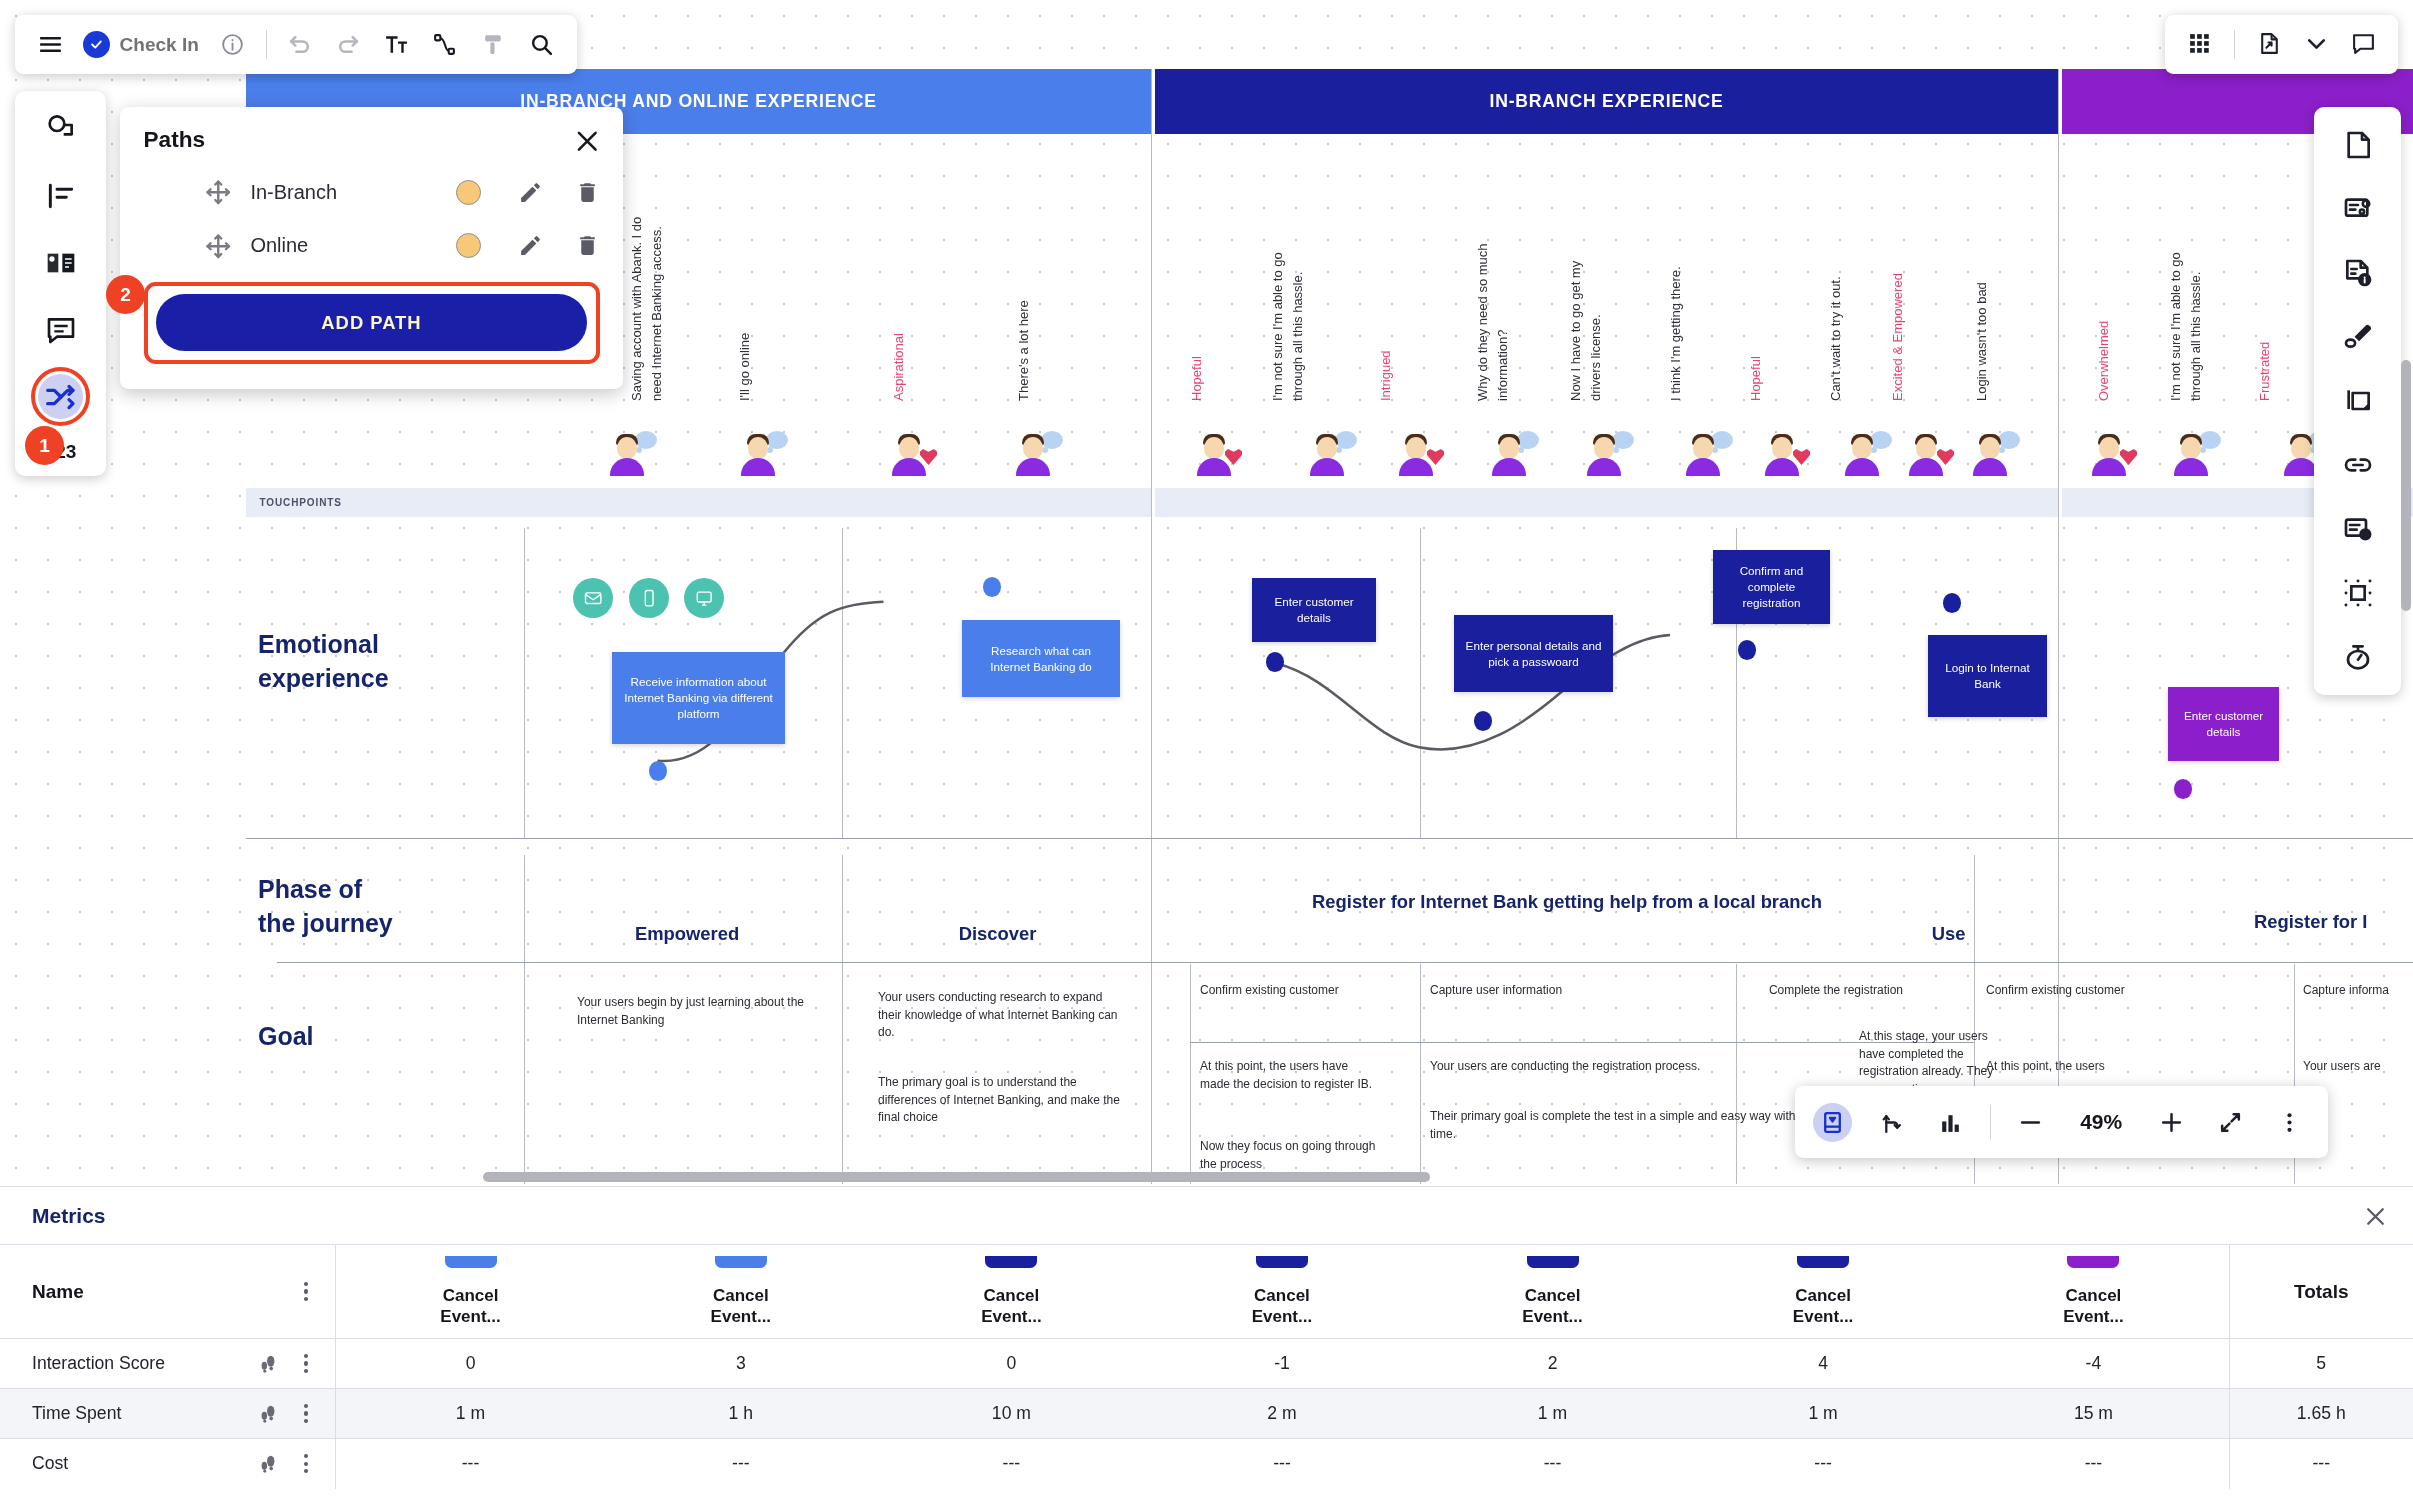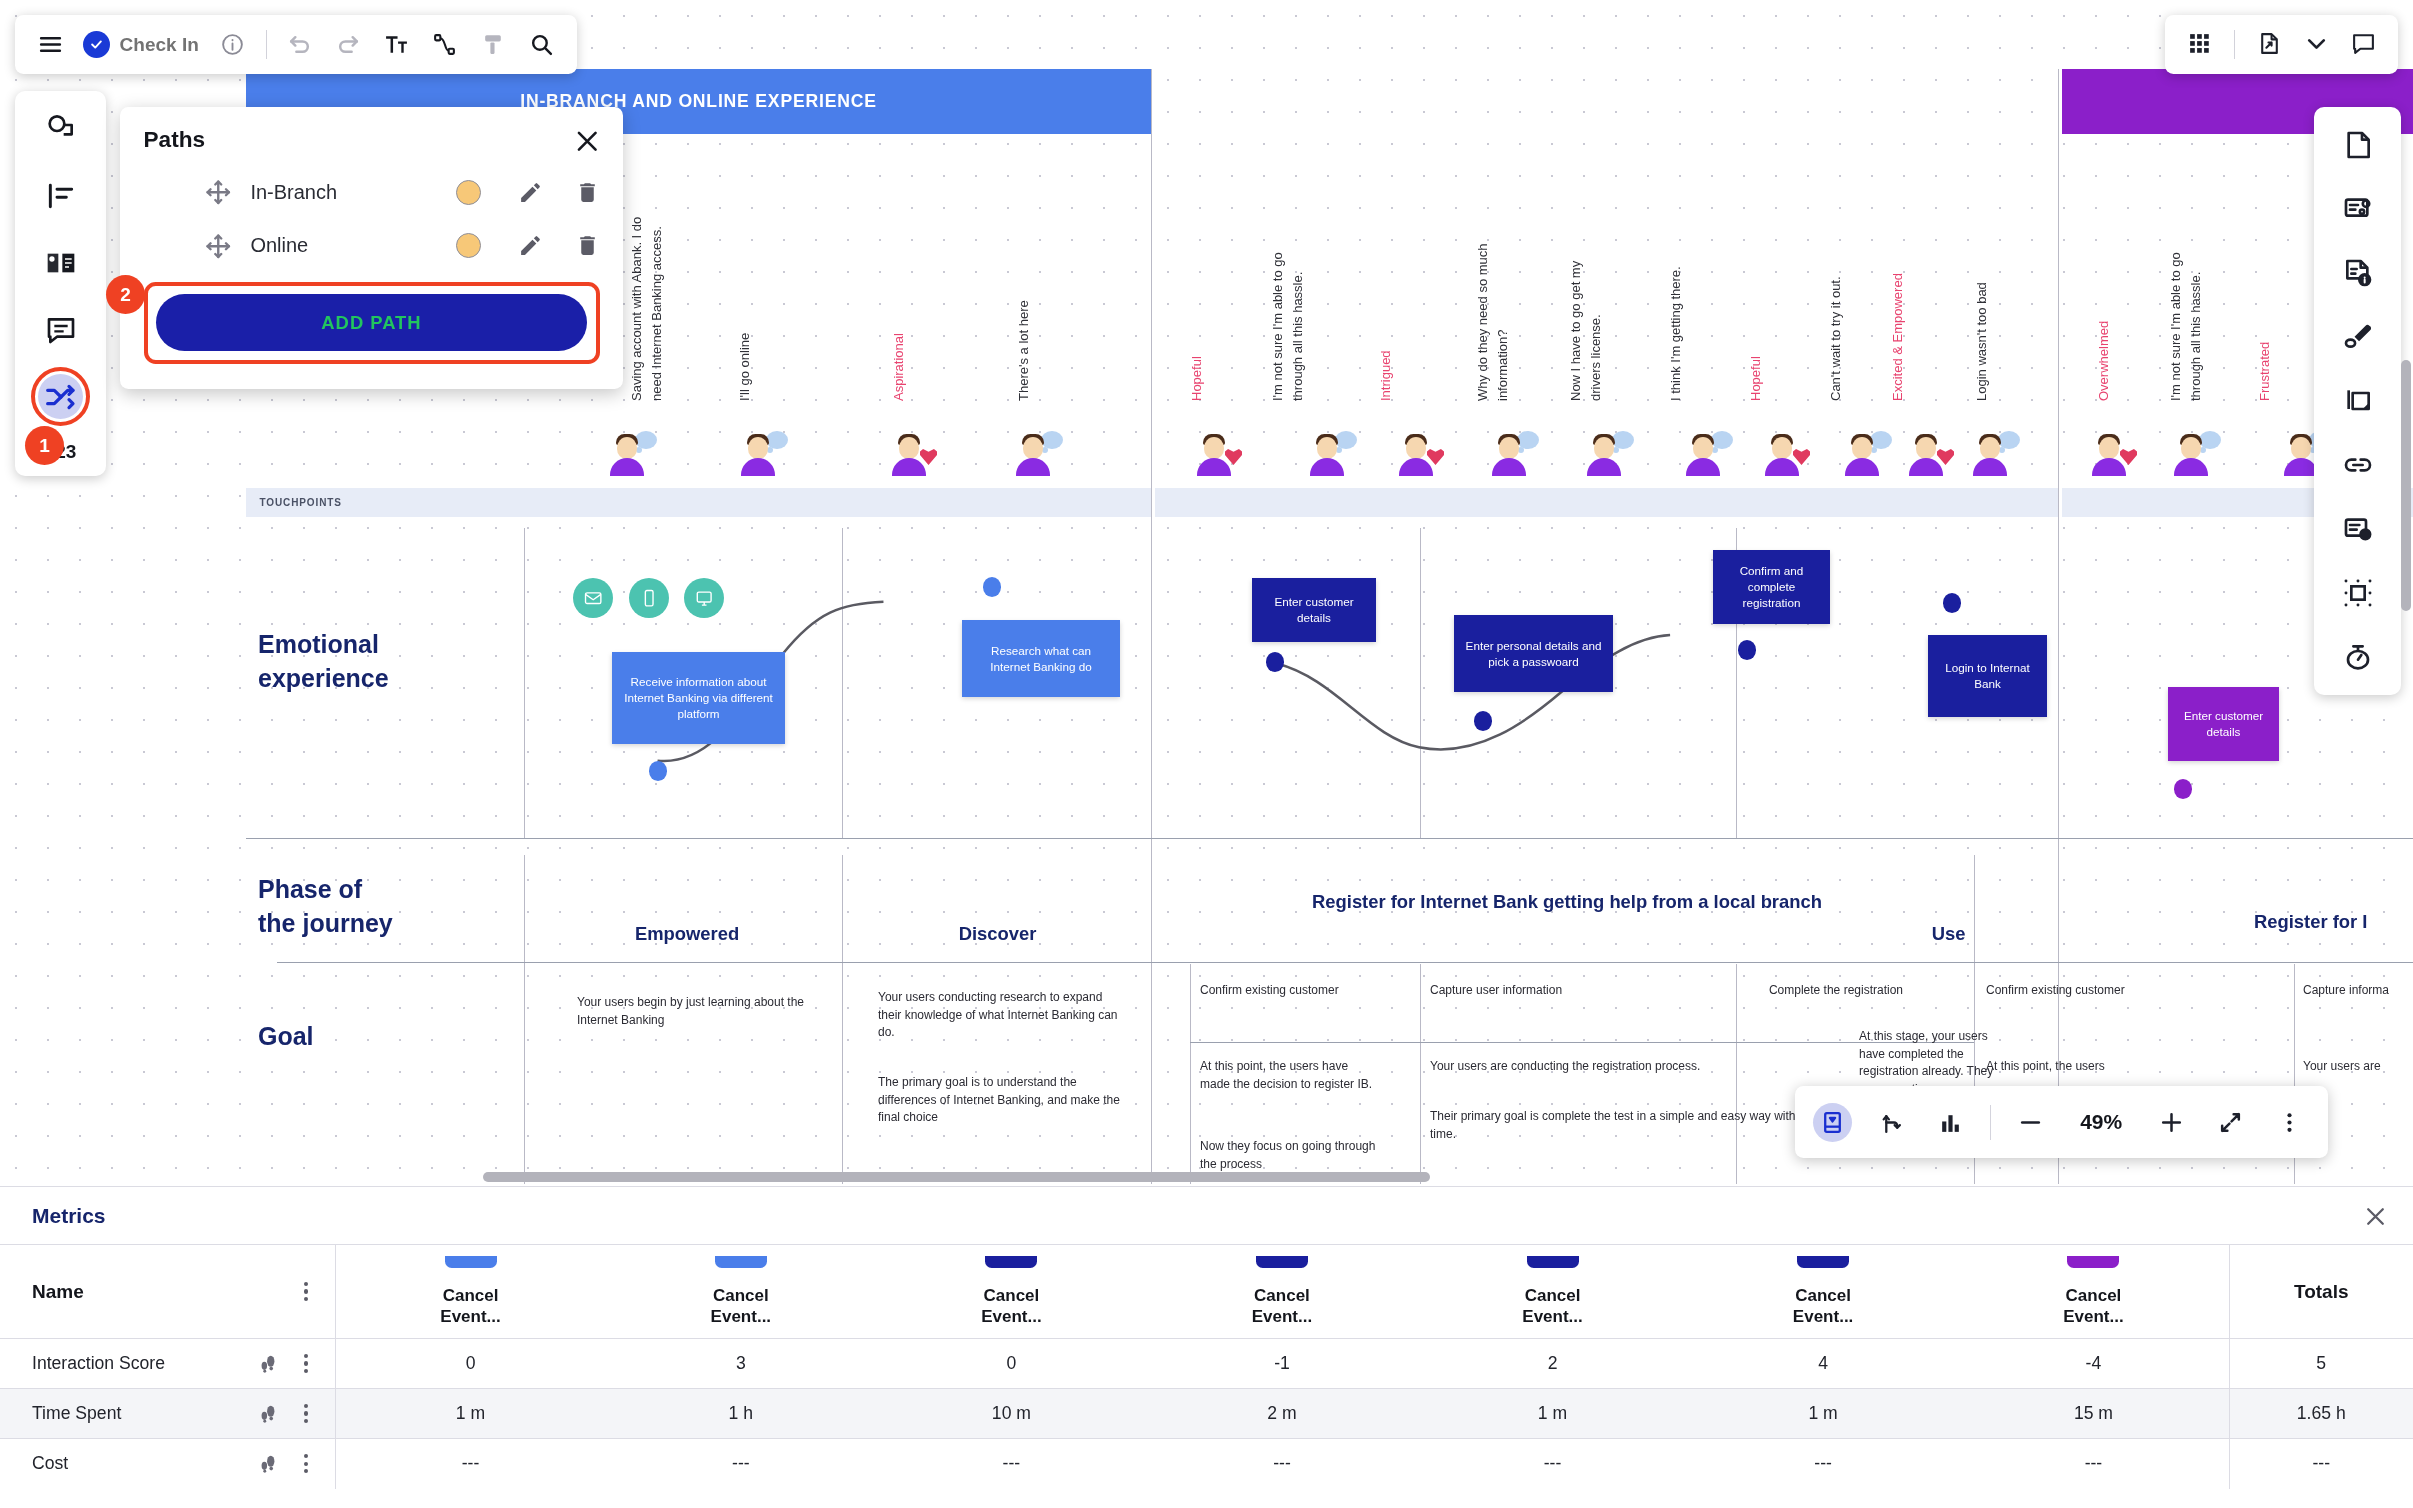--- a/index.html
+++ b/index.html
@@ -142,21 +142,21 @@
   .path-move svg { width:28.5px; height:28.5px; }
   .path-name { font-size:20px; color:#2a2c34; flex:1; }
   .swatch { width:25px; height:25px; border-radius:50%; background:#f7c878;
             border:1.7px solid #8e8e98; margin-right:37px; cursor:pointer; }
   .path-act { width:25px; height:25px; margin-right:32px; cursor:pointer; }
   .path-act:last-child { margin-right:0; }
   .path-act svg { width:25px; height:25px; fill:#5b5b66; }
   #addpath-wrap { margin-top:22px; border:4.2px solid #ef4123; border-radius:11.7px;
                   padding:8.4px; }
   #addpath { width:100%; height:57px; border:0; border-radius:28.5px;
-             background:#1a1fa8; color:#22c55e; font-size:18.4px; font-weight:700;
+             background:#1a1fa8; color:#fef9c3; font-size:18.4px; font-weight:700;
              letter-spacing:1px; cursor:pointer;
              font-family:"Liberation Sans", sans-serif; }
 
   
   #toprightbar {
     position:absolute; right:15px; top:15px; height:59px; padding:0 22px;
     background:#fff; border-radius:8.4px; box-shadow:0 2.5px 11.7px rgba(0,0,0,.2);
     display:flex; align-items:center; gap:22px; z-index:40;
   }
   #toprightbar svg { width:25px; height:25px; }
@@ -229,20 +229,23 @@
              display:block; }
   .hdr-wrap { display:flex; align-items:center; }
 </style>
 </head>
 <body>
 
 <div id="canvas">
 
   <div class="phase-band" id="band0">
     <span>IN-BRANCH AND ONLINE EXPERIENCE</span>
+  </div>
+  <div class="phase-band" id="band1">
+    <span>IN-BRANCH EXPERIENCE</span>
   </div>
   <div class="phase-band" id="band2">
     <span></span>
   </div>
 
   <div class="vline" style="left:1151px; top:69px; height:1115px;"></div>
   <div class="vline" style="left:2058px; top:69px; height:1115px;"></div>
   <div class="vline" style="left:524px; top:528px; height:310px;"></div>
   <div class="vline" style="left:842px; top:528px; height:310px;"></div>
   <div class="vline" style="left:524px; top:855px; height:329px;"></div>

